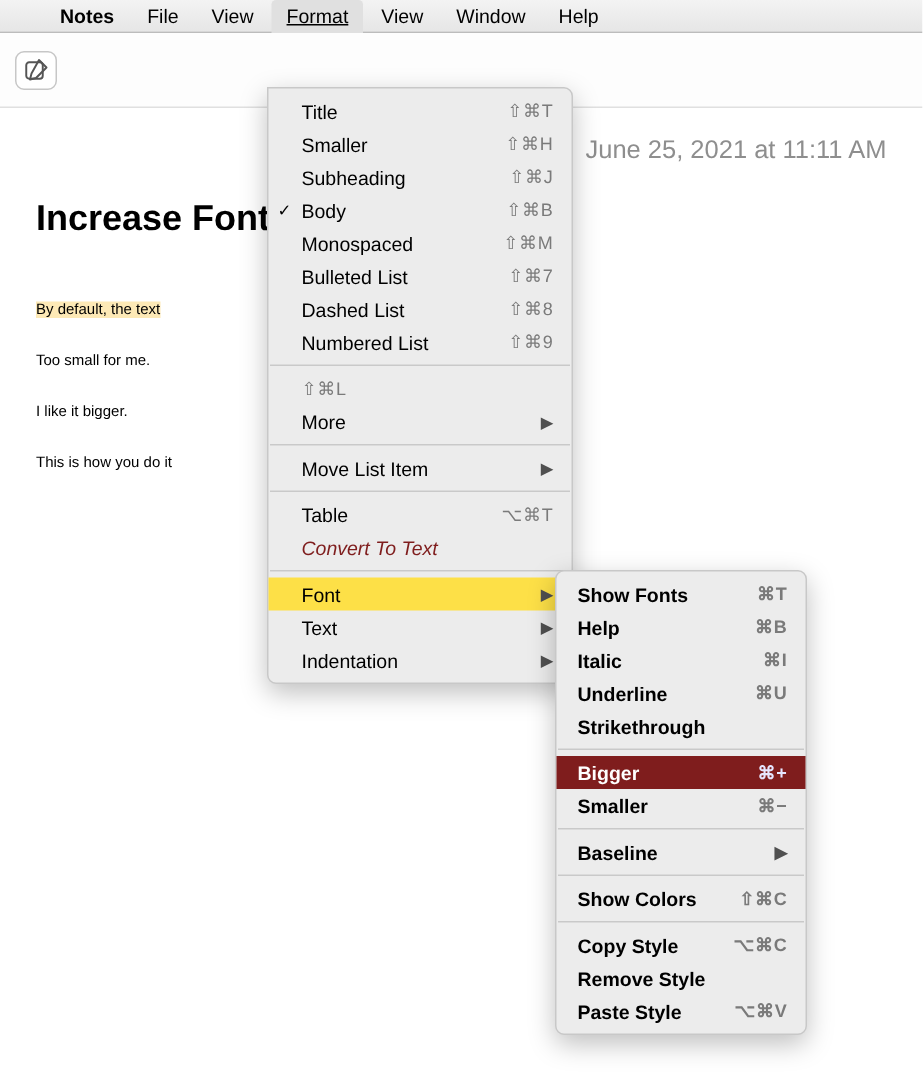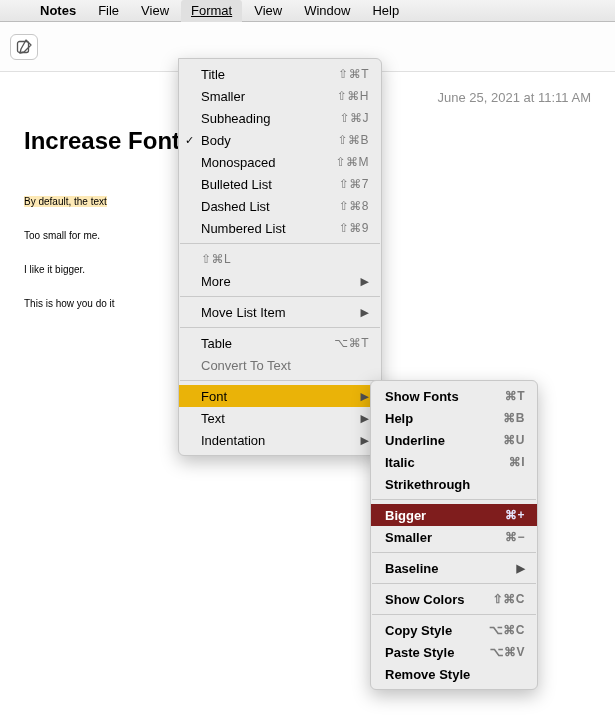--- a/index.html
+++ b/index.html
@@ -41,21 +41,21 @@
     border-radius: 6px;
     background: #fff;
     display: flex; align-items: center; justify-content: center;
   }
   .content {
     padding: 18px 24px 0 24px;
   }
   .timestamp {
     text-align: right;
     color: #8e8e8e;
-    font-size: 13px;
+    font-size: 17px;
     margin-bottom: 22px;
   }
   .title {
     font-size: 24px;
     font-weight: 700;
     margin-bottom: 40px;
   }
   .para { font-size: 10px; margin-bottom: 20px; line-height: 1.4; }
   .hl { background: #fde9b6; }
   
@@ -71,27 +71,27 @@
   .format-menu { left: 178px; top: 22px; width: 204px; margin-top: 36px; }
   .font-menu { left: 370px; top: 380px; width: 168px; border-radius: 6px; font-weight: bold; }
   .mrow {
     display: flex;
     align-items: center;
     height: 22px;
     padding: 0 12px 0 22px;
     position: relative;
     white-space: nowrap;
   }
-  .mrow.disabled { color: #737373; }
+  .mrow.disabled { color: #7f1d1d; font-style: italic; }
   .mrow .check { position: absolute; left: 6px; font-size: 11px; }
   .mrow .label { flex: 1; }
   .mrow .sc { color: #7a7a7a; font-size: 12px; letter-spacing: 0.5px; }
   .mrow .arrow { color: #505050; font-size: 11px; margin-left: 8px; }
   .sep { height: 1px; margin: 4px 1px; background: #c9c9c9; }
-  .mrow.hover { background: #eab308; }
+  .mrow.hover { background: #fde047; }
   .mrow.sel {
     background: #7f1d1d;
     color: #fff;
   }
   .mrow.sel .sc { color: #e6e6ff; }
   .font-menu .mrow { padding-left: 14px; }
   svg { display: block; }
 </style>
 </head>
 <body>
@@ -200,26 +200,26 @@
 <div class="menu font-menu">
   <div class="mrow">
       <span class="label">Show Fonts</span>
       <span class="sc">⌘T</span>
     </div>
   <div class="mrow">
       <span class="label">Help</span>
       <span class="sc">⌘B</span>
     </div>
   <div class="mrow">
+      <span class="label">Italic</span>
+      <span class="sc">⌘I</span>
+    </div>
+  <div class="mrow">
       <span class="label">Underline</span>
       <span class="sc">⌘U</span>
-    </div>
-  <div class="mrow">
-      <span class="label">Italic</span>
-      <span class="sc">⌘I</span>
     </div>
   <div class="mrow">
       <span class="label">Strikethrough</span>
     </div>
   <div class="sep"></div>
   <div class="mrow sel">
       <span class="label">Bigger</span>
       <span class="sc">⌘+</span>
     </div>
   <div class="mrow">
@@ -235,19 +235,19 @@
   <div class="mrow">
       <span class="label">Show Colors</span>
       <span class="sc">⇧⌘C</span>
     </div>
   <div class="sep"></div>
   <div class="mrow">
       <span class="label">Copy Style</span>
       <span class="sc">⌥⌘C</span>
     </div>
   <div class="mrow">
+      <span class="label">Remove Style</span>
+    </div>
+  <div class="mrow">
       <span class="label">Paste Style</span>
       <span class="sc">⌥⌘V</span>
     </div>
-  <div class="mrow">
-      <span class="label">Remove Style</span>
-    </div>
 </div>
 
 </body></html>

